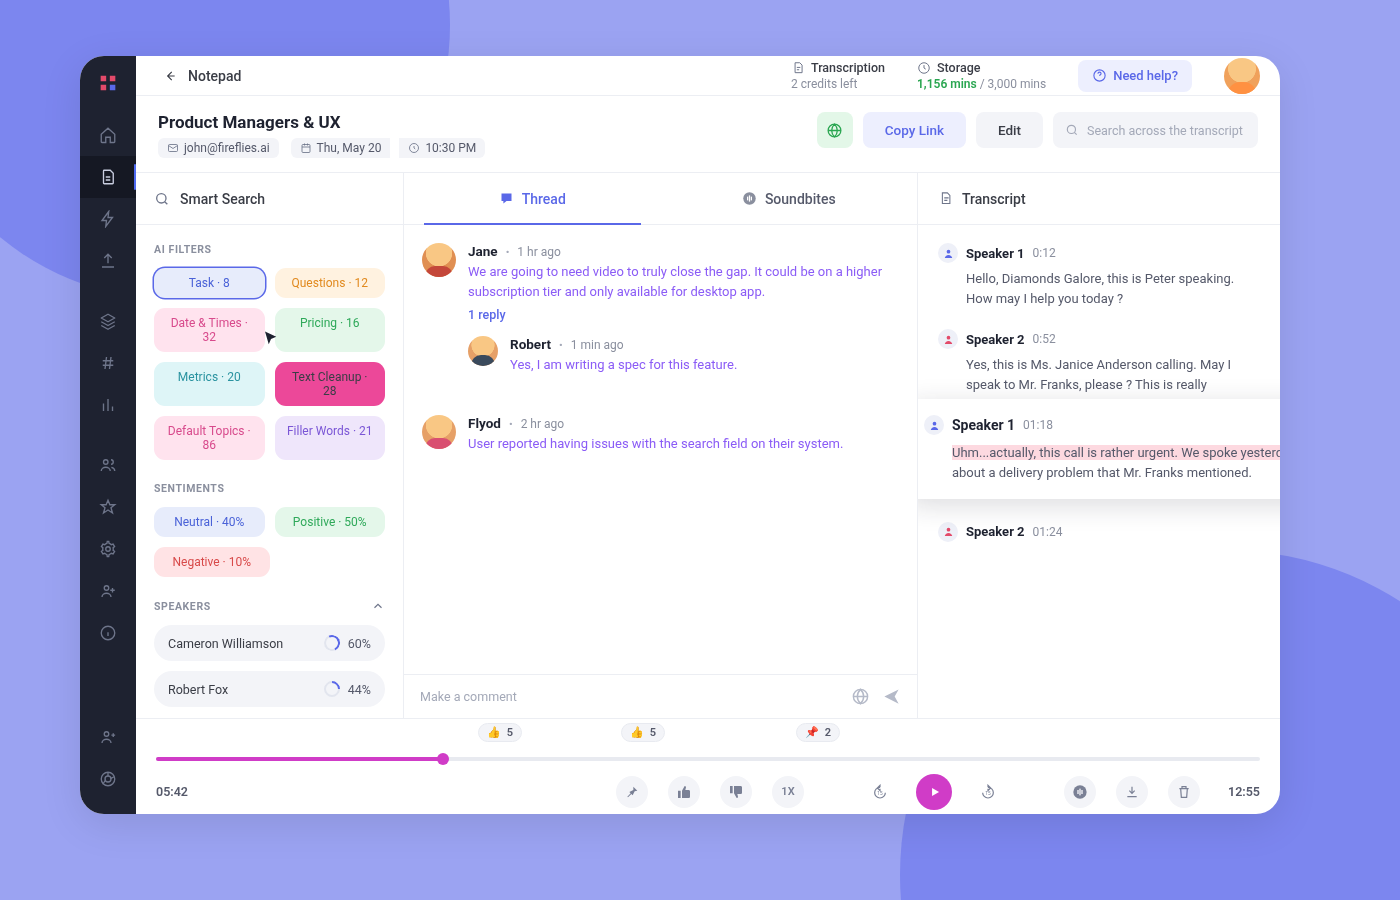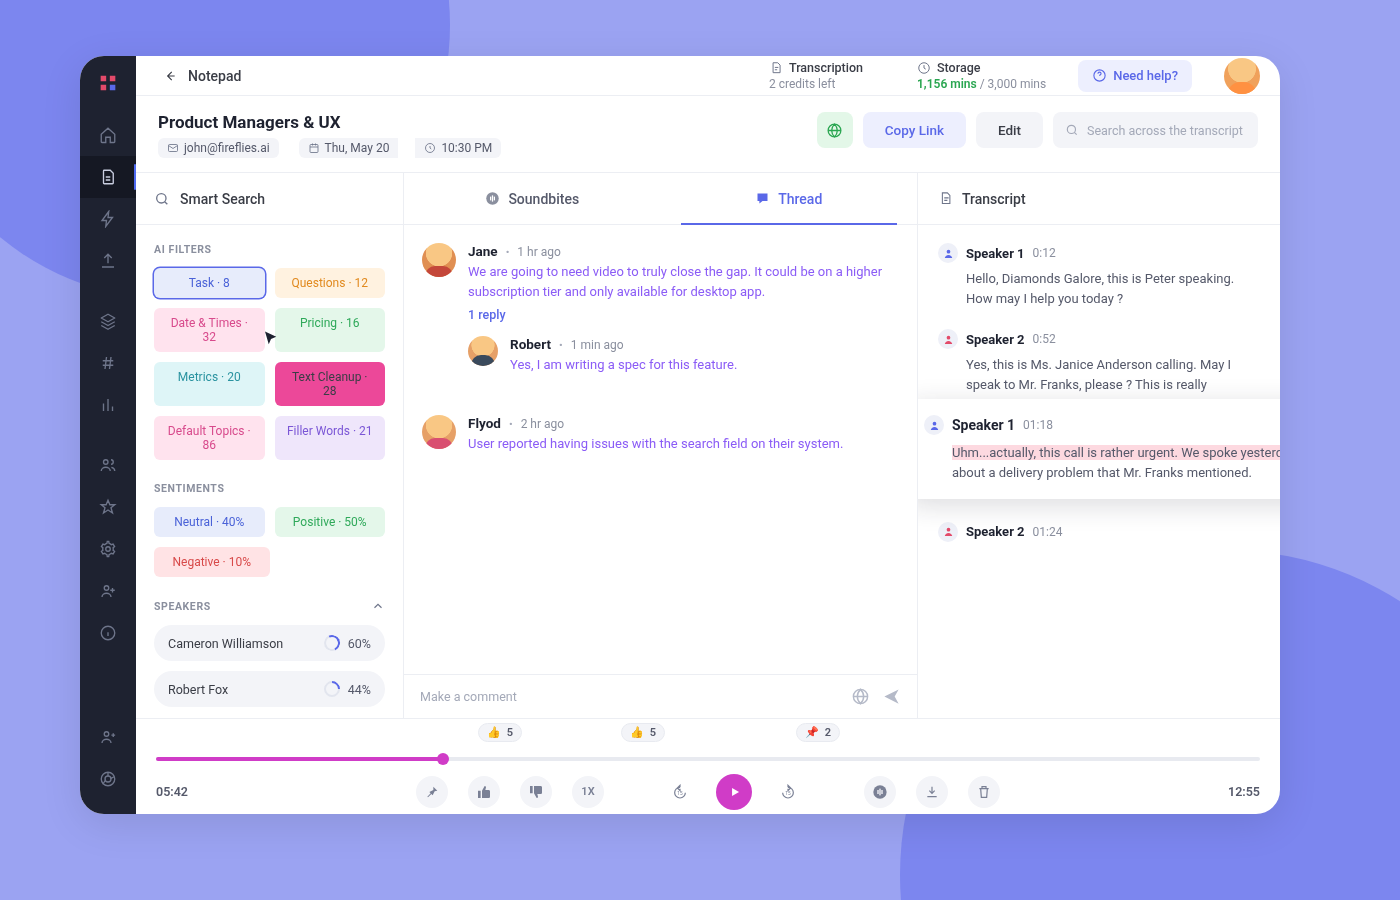--- a/index.html
+++ b/index.html
@@ -22,35 +22,35 @@
 .nav-spacer { height: 18px; }
 .nav-bottom { margin-top: auto; display: flex; flex-direction: column; align-items: center; gap: 0; width:100%; }
 
 .main { flex: 1; display: flex; flex-direction: column; min-width: 0; }
 
 .topbar { height: 40px; display: flex; align-items: center; padding: 0 20px 0 22px; border-bottom: 1px solid #eceef3; }
 .back-btn { width: 24px; height: 24px; display: flex; align-items: center; justify-content: center; cursor: pointer; margin-right: 6px; }
 .back-btn svg { width: 14px; height: 14px; stroke: #3a3d46; stroke-width: 2; fill: none; }
 .crumb { font-size: 14px; color: #3a3d46; font-weight: 500; }
 .topbar-right { margin-left: auto; display: flex; align-items: center; gap: 32px; }
-.stat { display: flex; flex-direction: column; gap: 2px; margin-left: 22px; }
+.stat { display: flex; flex-direction: column; gap: 2px; }
 .stat-head { display: flex; align-items: center; gap: 6px; font-size: 12.5px; color: #3a3d46; font-weight: 500; }
 .stat-head svg { width: 14px; height: 14px; stroke: #6e758a; fill: none; stroke-width: 1.7; }
 .stat-sub { font-size: 12px; color: #8a8f9e; }
 .stat-sub .green { color: #2aa651; font-weight: 600; }
 .help-btn { height: 32px; padding: 0 14px; border-radius: 8px; background: #edeffe; display: flex; align-items: center; gap: 6px; cursor: pointer; }
 .help-btn span { color: #5a68e8; font-size: 13px; font-weight: 500; }
 .help-btn svg { width: 15px; height: 15px; stroke: #5a68e8; fill: none; stroke-width: 1.8; }
 .avatar-lg { width: 36px; height: 36px; border-radius: 50%; background: radial-gradient(circle at 50% 30%, #f9c784 44%, #f0a15b 46%); position: relative; cursor: pointer; overflow:hidden;}
 .avatar-lg::after { content:''; position:absolute; bottom:-4px; left:4px; right:4px; height:16px; background:#ff9142; border-radius:12px 12px 0 0; }
 
 .title-row { padding: 16px 22px 14px; display: flex; align-items: flex-start; gap: 20px; border-bottom: 1px solid #eceef3; }
 .title-col { display: flex; flex-direction: column; gap: 6px; }
 .title-col h1 { font-size: 17px; font-weight: 700; color: #1e2230; }
-.meta-row { display: flex; align-items: flex-end; gap: 20px; }
+.meta-row { display: flex; align-items: flex-end; gap: 12px; }
 .chip { display: flex; align-items: center; gap: 5px; background: #f3f4f8; border-radius: 6px; padding: 3px 9px; font-size: 12px; color: #55596a; }
 .chip svg { width: 12px; height: 12px; stroke: #6e758a; fill: none; stroke-width: 1.7; }
 .chip.rjoin { border-radius: 6px 0 0 6px; }
 .chip.ljoin { border-radius: 0 6px 6px 0; margin-left: -3px; }
 
 .title-actions { margin-left: auto; display: flex; align-items: center; gap: 10px; }
 .icon-btn { width: 36px; height: 36px; display: flex; align-items: center; justify-content: center; border-radius: 8px; cursor: pointer; }
 .icon-btn.green { background: #e3f7e8; }
 .icon-btn svg { width: 17px; height: 17px; }
 .btn { height: 36px; padding: 0 22px; border-radius: 8px; display: flex; align-items: center; font-size: 13.5px; font-weight: 500; cursor: pointer; }
@@ -62,21 +62,21 @@
 .search-box input::placeholder { color: #a4a9b8; }
 
 .body { flex: 1; display: flex; min-height: 0; }
 
 .panel-left { width: 268px; border-right: 1px solid #eceef3; padding: 0 18px 18px; overflow-y: auto; }
 .smart-search { height: 52px; display: flex; align-items: center; gap: 10px; border-bottom: 1px solid #eceef3; margin: 0 -18px 18px; padding: 0 18px; }
 .smart-search svg { width: 16px; height: 16px; stroke: #6e758a; fill: none; stroke-width: 2; }
 .smart-search span { font-size: 14px; font-weight: 500; color: #3a3d46; }
 .sec-head { font-size: 10.5px; letter-spacing: 0.6px; color: #8a8f9e; font-weight: 700; margin-bottom: 12px; text-transform: uppercase; display:flex; align-items:center;text-align:right; }
 .pill-grid { display: grid; grid-template-columns: 1fr 1fr; gap: 10px; margin-bottom: 22px; }
-.pill { border-radius: 6px; padding: 8px 10px; font-size: 12px; text-align: center; cursor: pointer; position: relative; }
+.pill { border-radius: 11px; padding: 8px 10px; font-size: 12px; text-align: center; cursor: pointer; position: relative; }
 .pill.sel { box-shadow: 0 0 0 1.5px #5a68e8; }
 .sent-grid { display: flex; flex-direction: column; gap: 10px; margin-bottom: 22px; }
 .sent-row { display: flex; gap: 10px; }
 .sent-row .pill { flex: 1; }
 .speaker-row { display: flex; align-items: center; justify-content: space-between; background: #f3f4f8; border-radius: 22px; padding: 10px 14px; font-size: 12.5px; color: #3a3d46; margin-bottom: 10px; }
 .speaker-row .pct { margin-left:auto; color:#55596a; display:flex; align-items:center; gap:8px;}
 .donut { width: 16px; height: 16px; border-radius: 50%; border: 2.5px solid #e2e5ee; border-top-color: #5a68e8; border-right-color:#5a68e8; transform: rotate(20deg); }
 .donut.d44 { border: 2.5px solid #e2e5ee; border-top-color: #5a68e8; transform:rotate(45deg); }
 .chev { width: 14px; height: 14px; stroke: #6e758a; fill: none; stroke-width: 2; margin-left:auto; cursor:pointer; }
 
@@ -138,21 +138,21 @@
 .reactions { height: 30px; display: flex; align-items: center; justify-content: center; gap: 120px; position: relative; }
 .react { display: flex; align-items: center; gap: 6px; background: #f3f4f8; border: 1px solid #e8eaf0; border-radius: 12px; padding: 2px 8px; font-size: 11px; font-weight: 600; color: #55596a; }
 .react-row { position: absolute; top: 4px; display: flex; gap: 12px; }
 .prog-row { height: 20px; display: flex; align-items: center; padding: 0 20px; }
 .prog { flex: 1; height: 4px; background: #e8eaf0; border-radius: 2px; position: relative; }
 .prog-fill { position: absolute; left: 0; top: 0; bottom: 0; width: 26%; background: #d03cc7; border-radius: 2px; }
 .prog-dot { position: absolute; left: 26%; top: 50%; width: 12px; height: 12px; background: #d03cc7; border-radius: 50%; transform: translate(-50%, -50%); }
 .ctrl-row { flex: 1; display: flex; align-items: center; padding: 0 20px; }
 .time-l { font-size: 12.5px; font-weight: 600; color: #55596a; width: 60px; }
 .time-r { font-size: 12.5px; font-weight: 600; color: #55596a; width: 60px; text-align: right; }
-.ctrl-center { flex: 1; display: flex; align-items: center; justify-content: center; gap: 20px; }
+.ctrl-center { flex: 1; display: flex; align-items: center; justify-content: flex-end; gap: 20px; }
 .play-btn { width: 36px; height: 36px; border-radius: 50%; background: #d03cc7; display: flex; align-items: center; justify-content: center; cursor: pointer; }
 .play-btn svg { width: 14px; height: 14px; fill: #fff; margin-left: 2px; }
 .ctrl-ic { width: 32px; height: 32px; display: flex; align-items: center; justify-content: center; border-radius:50%; cursor: pointer; }
 .ctrl-ic.bg { background:#f3f4f8; }
 .ctrl-ic svg { width: 16px; height: 16px; stroke: #7a8095; fill: none; stroke-width: 1.8; }
 .ctrl-ic.fill svg { fill: #7a8095; stroke: none; }
 .speed { width: 32px; height: 32px; display: flex; align-items: center; justify-content: center; background: #f3f4f8; border-radius: 50%; font-size: 11px; font-weight: 600; color: #7a8095; cursor: pointer; }
 
 .cursor { position: absolute; top: 330px; left: 262px; pointer-events:none; z-index:40; }
 .cursor svg { width: 18px; height: 18px; fill: #1e2230; }
@@ -389,34 +389,34 @@
           <span>Robert Fox</span>
           <span class="pct">
               <span class="donut d44"></span>
               <span>44%</span>
             </span>
         </div>
       </div>
 
       <div class="panel-mid">
         <div class="tabs">
+          <div class="tab active">
+            <svg class="tab-ic" viewBox="0 0 24 24" fill="#5a68e8">
+                <path d="M4 4h16v12H12l-5 4v-4H4z"></path>
+              </svg>
+            <span>Thread</span>
+          </div>
           <div class="tab">
             <svg class="tab-ic" viewBox="0 0 24 24" fill="#8a8f9e">
                 <circle cx="12" cy="12" r="10"></circle>
                 <rect x="8" y="9" width="2" height="6" fill="#fff"></rect>
                 <rect x="11" y="7" width="2" height="10" fill="#fff"></rect>
                 <rect x="14" y="9" width="2" height="6" fill="#fff"></rect>
               </svg>
             <span class="inactive-c">Soundbites</span>
-          </div>
-          <div class="tab active">
-            <svg class="tab-ic" viewBox="0 0 24 24" fill="#5a68e8">
-                <path d="M4 4h16v12H12l-5 4v-4H4z"></path>
-              </svg>
-            <span>Thread</span>
           </div>
         </div>
         <div class="thread">
           <div class="post">
             <div class="av a1"></div>
             <div class="post-body">
               <div class="post-head">
                   <span class="name">Jane</span>
                   <span class="sep">•</span>
                   <span class="time">1 hr ago</span>

